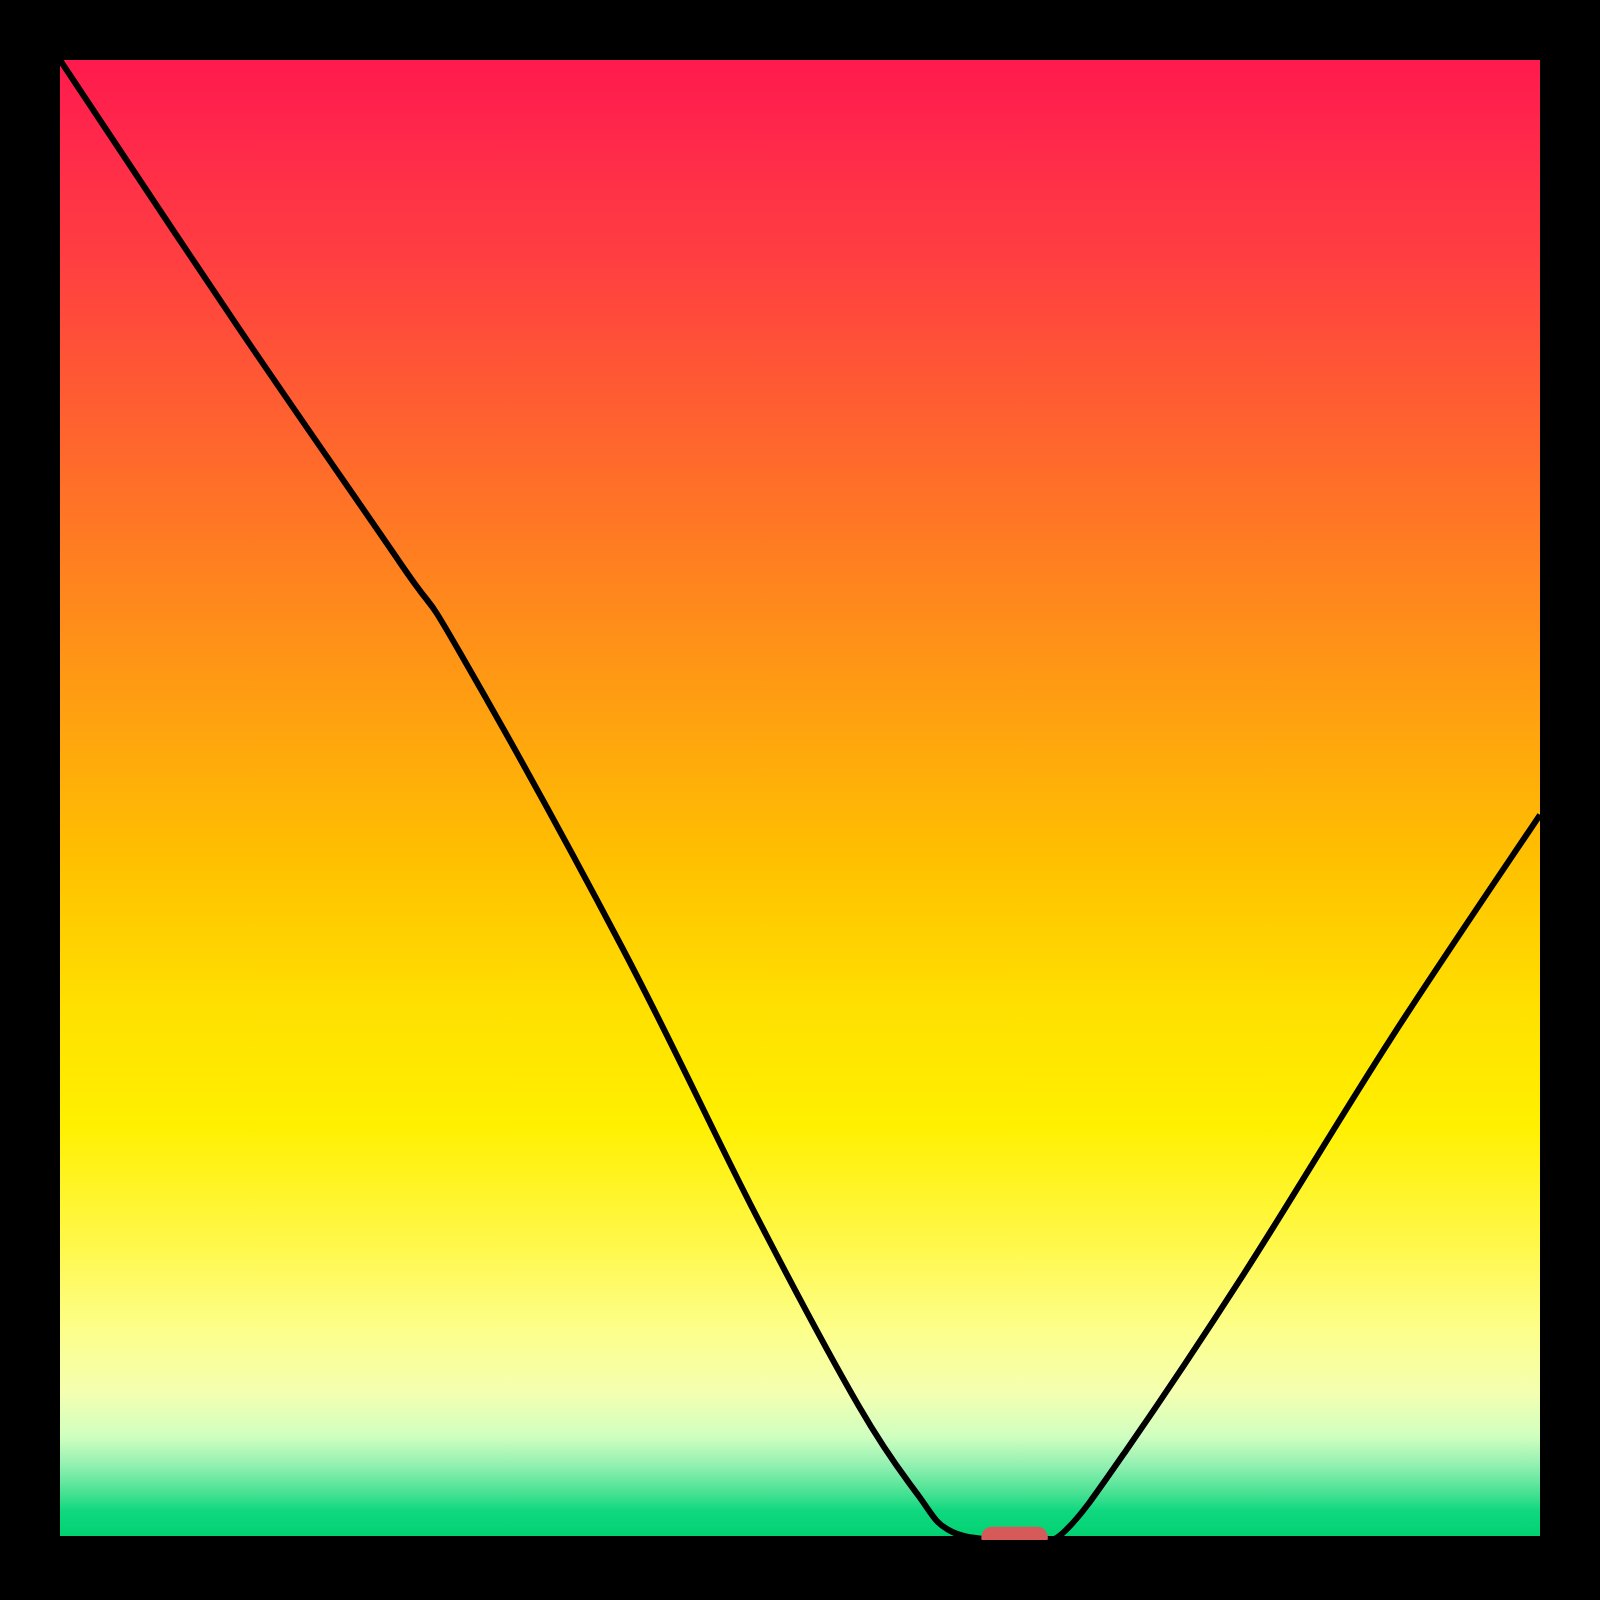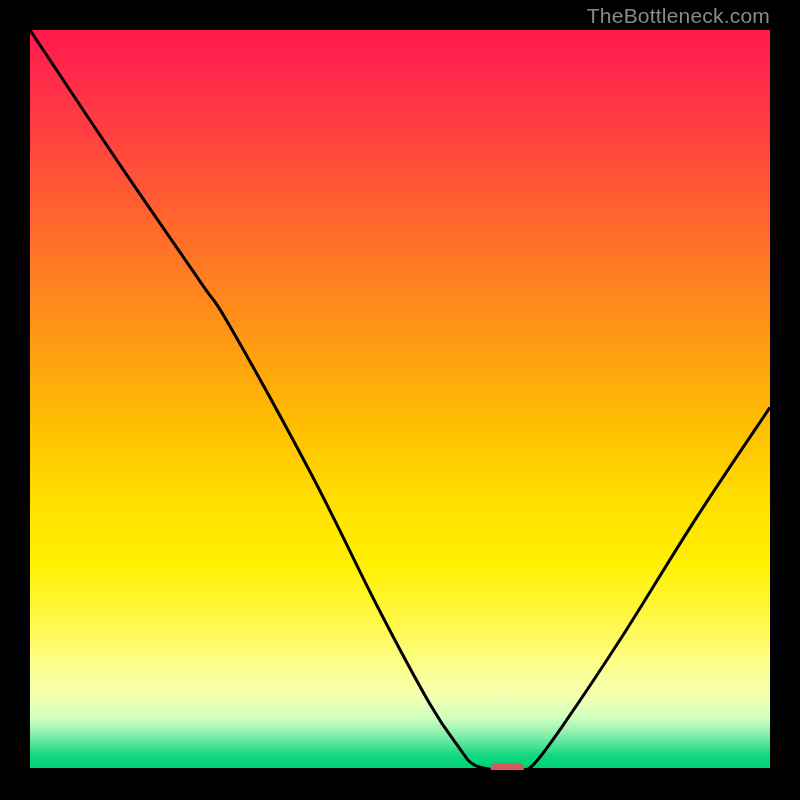--- a/index.html
+++ b/index.html
@@ -67,14 +67,13 @@
     <svg class="baseline" width="740" height="740" viewBox="0 0 740 740">
       <line x1="0" y1="739" x2="740" y2="739" stroke="#000" stroke-width="2"></line>
     </svg>
     <svg class="curve" width="740" height="740" viewBox="0 0 740 740">
       <path id="curve-path" d="M 0 0 C 15.983999999999998 23.976000000000006 58.163999999999994 87.91200000000006 88.8 133.20000000000005 C 119.436 178.48800000000003 150.22000000000003 222.29599999999996 170.20000000000002 251.59999999999997 C 190.18 280.90399999999994 179.82000000000002 261.368 199.8 296 C 219.78 330.632 254.56 393.384 281.2 444 C 307.84 494.616 326.48799999999994 535.908 347.79999999999995 577.2 C 369.11199999999997 618.4920000000001 384.94800000000004 648.092 399.6 673.4 C 414.252 698.708 421.20799999999997 706.7443999999999 429.2 717.8 C 437.192 728.8556 437.34 730.8240000000001 444 734.82 C 450.66 738.816 458.20799999999997 739.0676 466.2 740 C 474.192 740.9324 481.74 740.9324 488.40000000000003 740 C 495.06000000000006 739.0676 495.2080000000001 742.812 503.20000000000005 734.82 C 511.192 726.8280000000001 516.8159999999999 718.6436 532.8 695.6 C 548.784 672.5564 568.024 644.096 592 606.8 C 615.976 569.5039999999999 639.36 529.692 666 488.4 C 692.64 447.108 726.68 397.38 740 377.40000000000003" fill="none" stroke="#000000" stroke-width="3"></path>
     </svg>
     <svg class="marker-svg" width="740" height="740" viewBox="0 0 740 740">
       <rect id="marker-rect" x="460.65000000000003" y="733.34" width="33.3" height="10.36" rx="5.18" ry="5.18" fill="#d65a5a"></rect>
     </svg>
   </div>
-  <div class="watermark">TheBottleneck.com</div>
 </div>
 
 </body></html>

